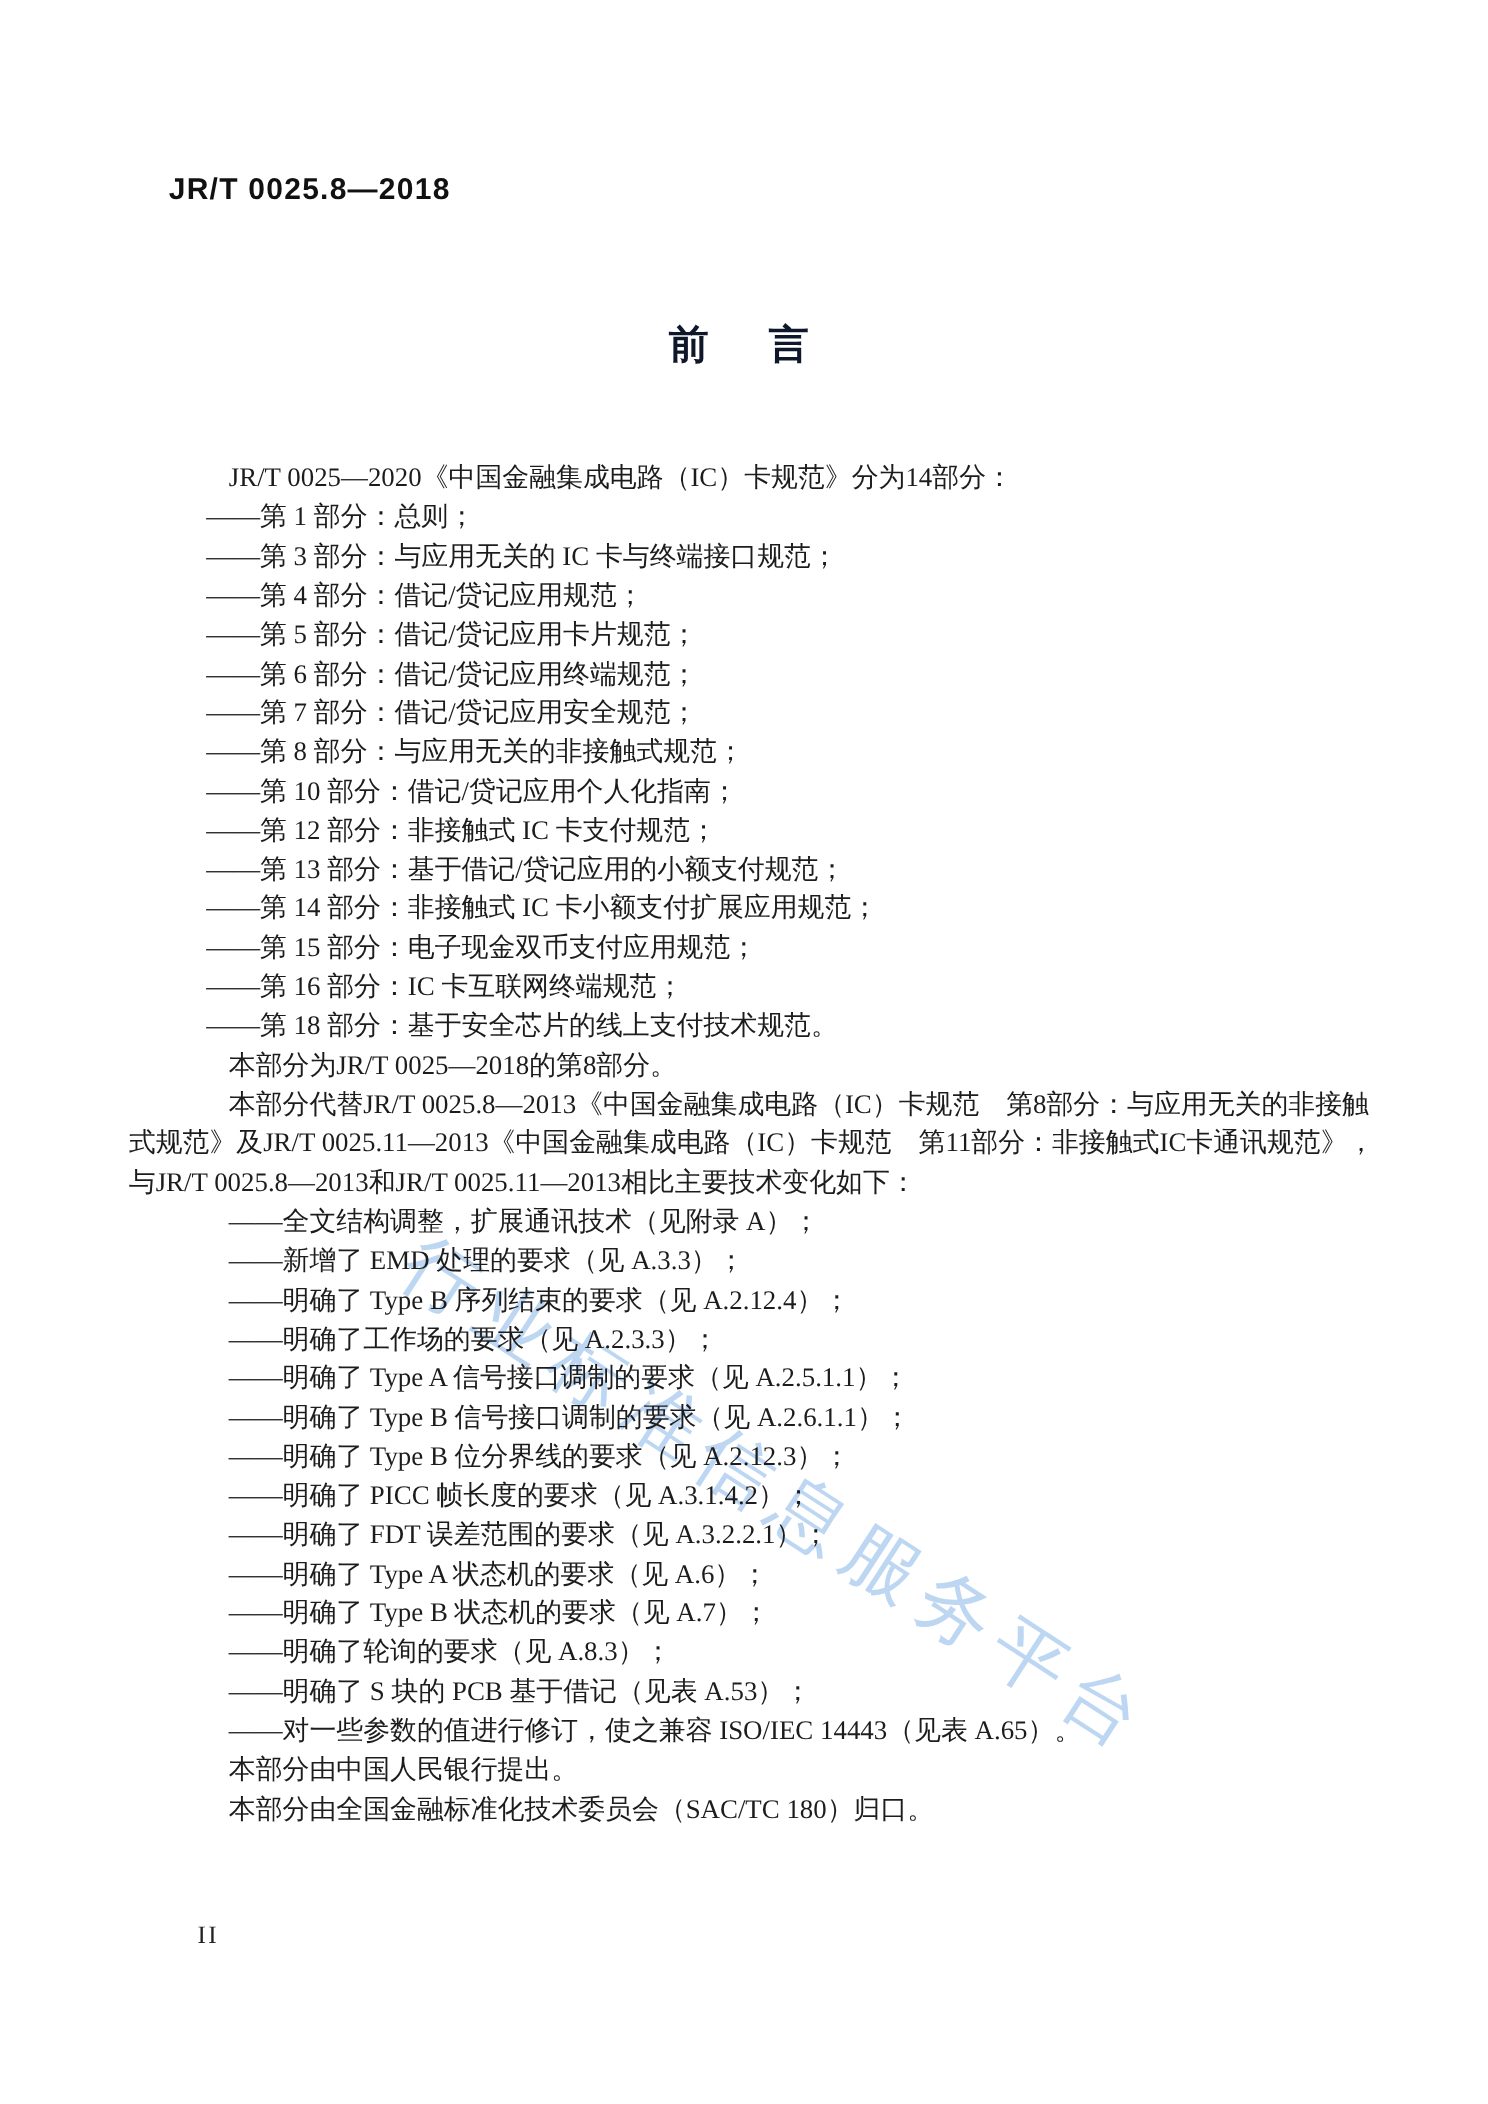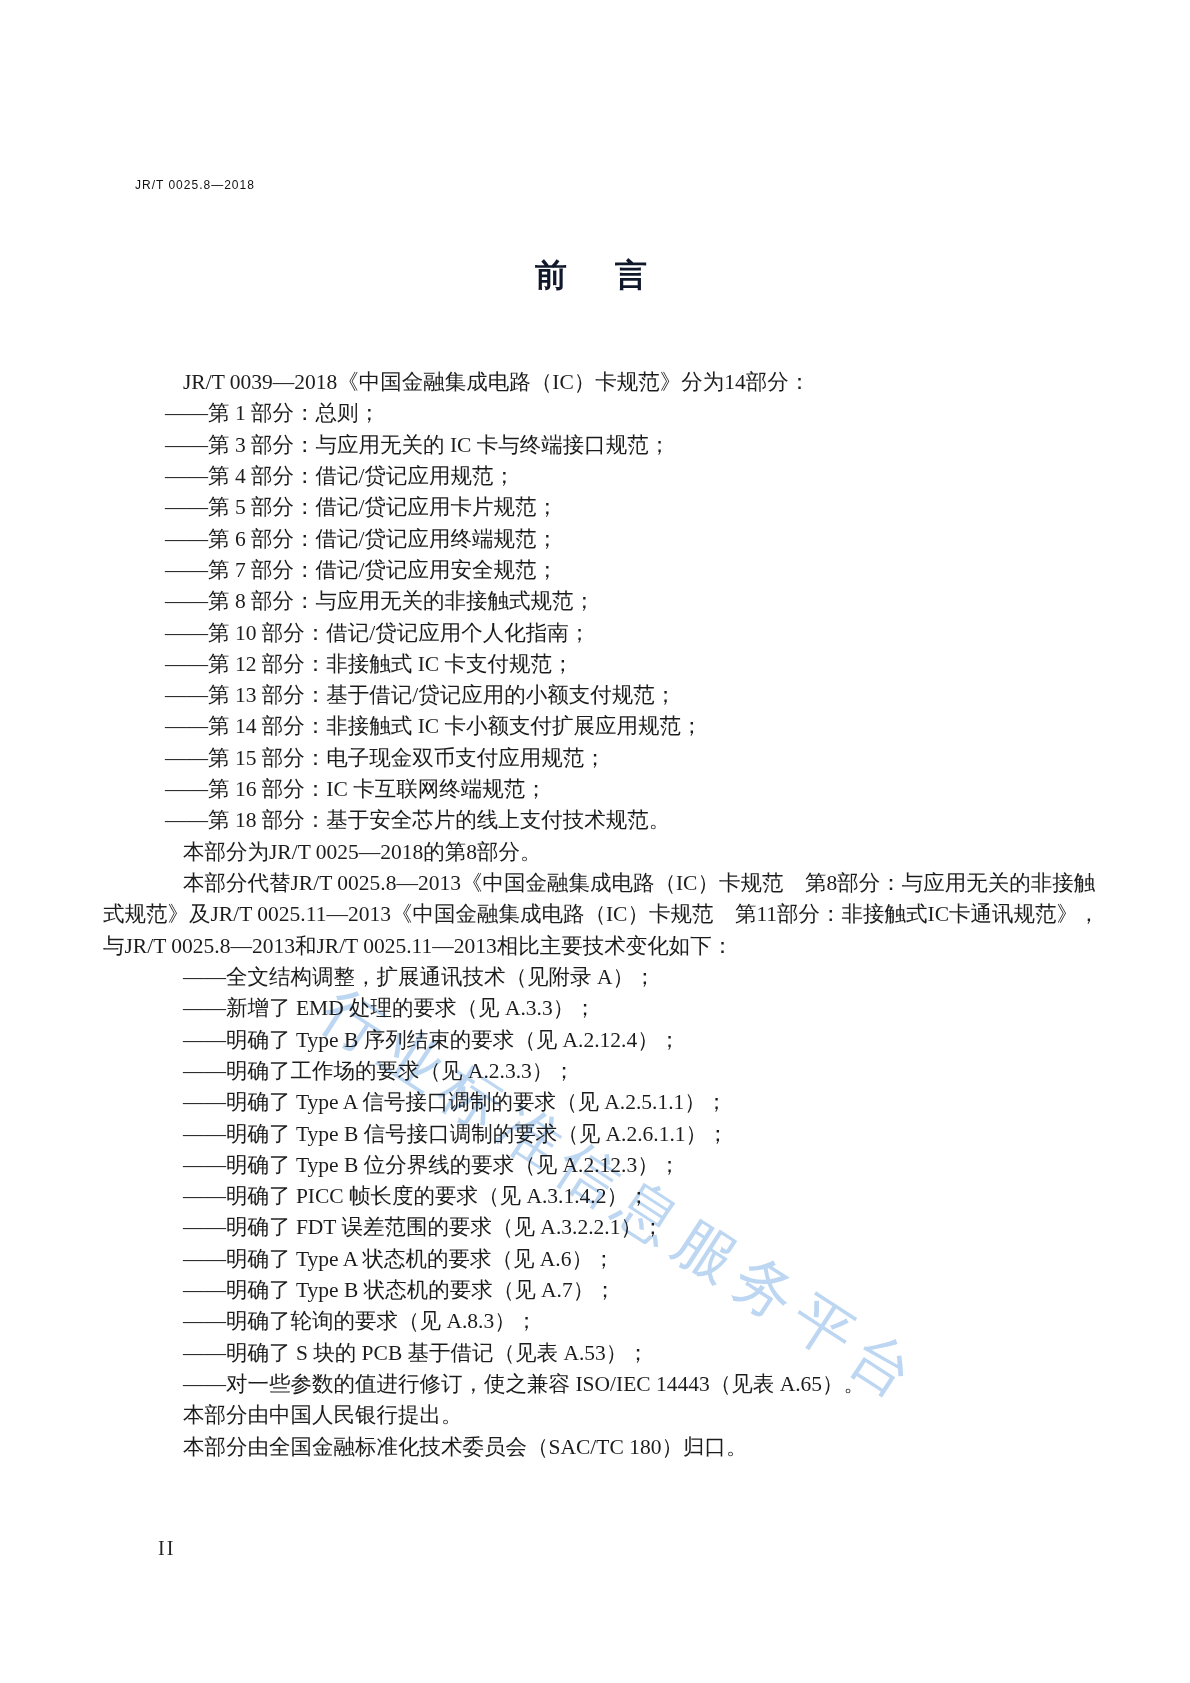--- a/index.html
+++ b/index.html
@@ -7,21 +7,21 @@
     position:relative;
     width:1190px;height:1683px;
     background:#ffffff;
     overflow:hidden;
     font-family:"Liberation Serif","DejaVu Serif",serif;
     color:#1c1c1c;
   }
   .doc-header{
     position:absolute;left:135px;top:138px;
     font-family:"Liberation Sans","DejaVu Sans",sans-serif;
-    font-size:12px;font-weight:400;letter-spacing:1px;color:#111;margin-top:40px;
+    font-size:24px;font-weight:700;letter-spacing:1px;color:#111;
   }
   .page-title{
     position:absolute;left:0;top:254px;width:100%;
     margin:0;text-align:center;
     font-family:"Liberation Sans","DejaVu Sans",sans-serif;
     font-size:32px;font-weight:700;letter-spacing:8px;color:#0f172a;
   }
   .content{
     position:absolute;left:103px;top:367px;width:1075px;
     font-size:21.5px;line-height:31.32px;
@@ -50,21 +50,21 @@
 <div class="page">
 
   <div class="watermark">行业标准信息服务平台</div>
 
   <div class="doc-header">JR/T 0025.8—2018</div>
 
   <h1 class="page-title">前　言</h1>
 
   <div class="content">
 
-    <div class="line ind-para">JR/T 0039—2018《中国金融集成电路（IC）卡规范》分为14部分：</div>
+    <div class="line ind-para">JR/T 0025—2020《中国金融集成电路（IC）卡规范》分为14部分：</div>
 
     <div>
         <div class="line ind-parts">——第 1 部分：总则；</div>
         <div class="line ind-parts">——第 3 部分：与应用无关的 IC 卡与终端接口规范；</div>
         <div class="line ind-parts">——第 4 部分：借记/贷记应用规范；</div>
         <div class="line ind-parts">——第 5 部分：借记/贷记应用卡片规范；</div>
         <div class="line ind-parts">——第 6 部分：借记/贷记应用终端规范；</div>
         <div class="line ind-parts">——第 7 部分：借记/贷记应用安全规范；</div>
         <div class="line ind-parts">——第 8 部分：与应用无关的非接触式规范；</div>
         <div class="line ind-parts">——第 10 部分：借记/贷记应用个人化指南；</div>

